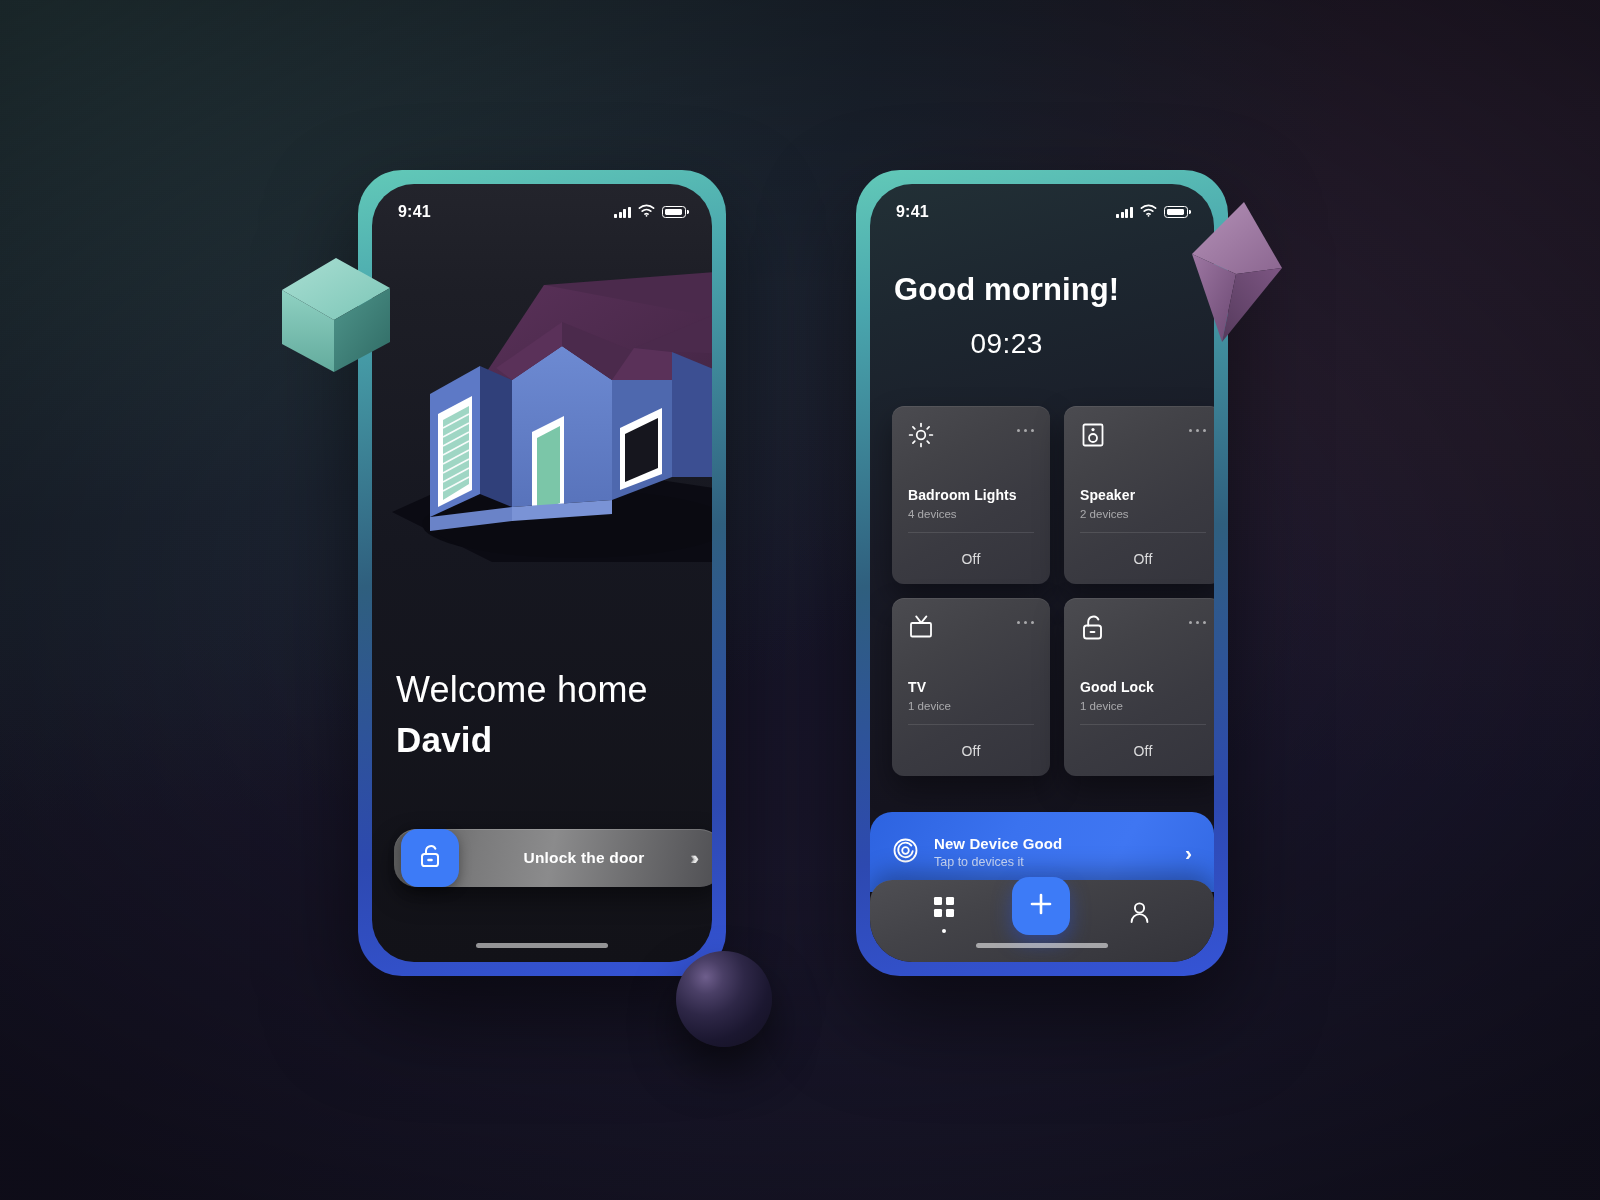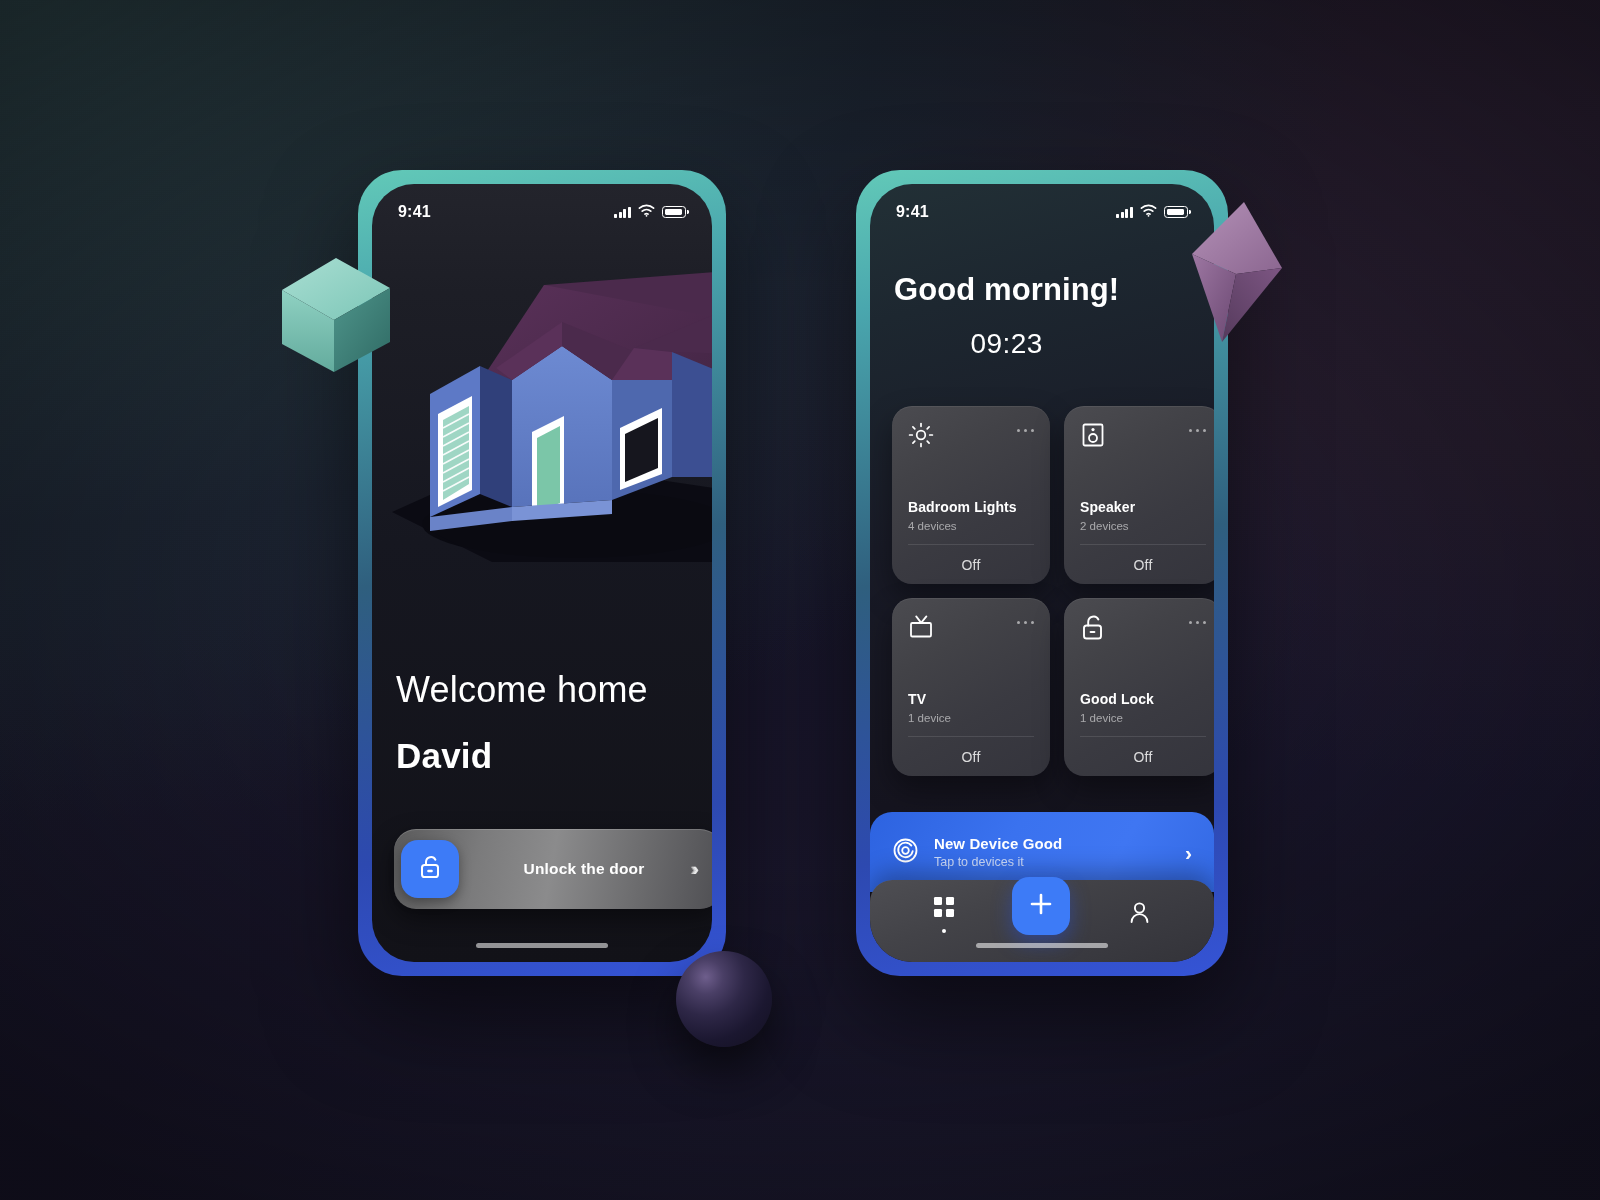--- a/index.html
+++ b/index.html
@@ -57,24 +57,24 @@
   .sig i:nth-child(3){height:8.5px;} .sig i:nth-child(4){height:11px;}
   .bat { width:24px; height:12px; border:1.6px solid #fff; border-radius:3.4px; padding:1.6px; position:relative; }
   .bat::after { content:""; position:absolute; right:-3.6px; top:3.4px; width:2px; height:4px;
                 background:#fff; border-radius:0 1.4px 1.4px 0; }
   .bat i { display:block; height:100%; width:92%; background:#fff; border-radius:1.4px; }
 
   
   .house-wrap { position:absolute; top:78px; left:0; width:100%; height:330px; }
   .welcome { position:absolute; left:24px; top:485px; color:#fff; }
   .welcome h1 { font-size:36px; font-weight:300; letter-spacing:.2px; line-height:1.15; }
-  .welcome h2 { font-size:35px; font-weight:700; letter-spacing:.2px; margin-top:26px; }
+  .welcome h2 { font-size:35px; font-weight:700; letter-spacing:.2px; margin-top:10px; }
 
   .unlock {
-    position:absolute; left:22px; top:645px; width:328px; height:80px; border-radius:22px;
+    position:absolute; left:22px; top:645px; width:328px; height:58px; border-radius:22px;
     background:linear-gradient(100deg,#5b5b5c 0%, #7b7b7c 26%, #8b8b8c 48%, #6c6c6e 74%, #4e4e52 100%);
     display:flex; align-items:center; padding:7px;
     box-shadow:0 10px 26px rgba(0,0,0,.45), inset 0 1px 0 rgba(255,255,255,.16);
   }
   .unlock-knob {
     width:58px; height:58px; border-radius:17px; background:#3d7bf7;
     display:flex; align-items:center; justify-content:center; flex:0 0 auto;
     box-shadow:0 4px 12px rgba(0,0,0,.35);
   }
   .unlock-label { flex:1; text-align:center; color:#fff; font-size:15.5px; font-weight:700;
@@ -88,33 +88,33 @@
               width:132px; height:5px; border-radius:3px; background:rgba(255,255,255,.55); }
 
   
   .greet { position:absolute; left:24px; top:88px; color:#fff;text-align:center; }
   .greet h1 { font-size:31px; font-weight:700; letter-spacing:.1px; }
   .greet .clock { font-size:28px; font-weight:300; margin-top:20px; letter-spacing:.4px; }
 
   .cards { position:absolute; left:22px; top:222px; width:330px;
            display:grid; grid-template-columns:1fr 1fr; gap:14px; }
   .card {
-    height:178px; border-radius:20px; padding:16px 16px 0 16px;
+    height:178px; border-radius:12px; padding:16px 16px 0 16px;
     background:linear-gradient(150deg,#4b4b50 0%, #424247 30%, #3a3a41 62%, #34343c 100%);
     display:flex; flex-direction:column; position:relative;
     box-shadow:0 14px 30px rgba(0,0,0,.38), inset 0 1px 0 rgba(255,255,255,.07);
   }
   .card-top { display:flex; align-items:flex-start; justify-content:space-between; }
   .dots { display:flex; gap:3.4px; padding-top:7px; }
   .dots i { width:3.4px; height:3.4px; border-radius:50%; background:rgba(255,255,255,.55); }
   .card-title { color:#fff; font-size:14px; font-weight:700; margin-top:auto; letter-spacing:.1px; }
   .card-sub { color:rgba(255,255,255,.55); font-size:11.5px; margin-top:5px; }
   .card-state {
     margin-top:12px; border-top:1px solid rgba(255,255,255,.11);
-    height:40px; display:flex; align-items:center; justify-content:center;
+    height:52px; display:flex; align-items:center; justify-content:center;
     color:rgba(255,255,255,.82); font-size:14px; letter-spacing:.2px;
   }
 
   .banner {
     position:absolute; left:0; right:0; top:628px; height:80px;
     background:linear-gradient(120deg,#2d63e0 0%, #3a72ef 40%, #3f76f2 70%, #3369e4 100%);
     border-radius:22px 22px 0 0;
     display:flex; align-items:center; padding:0 22px; gap:15px;
   }
   .banner-text h3 { color:#fff; font-size:15px; font-weight:700; letter-spacing:.1px; }

